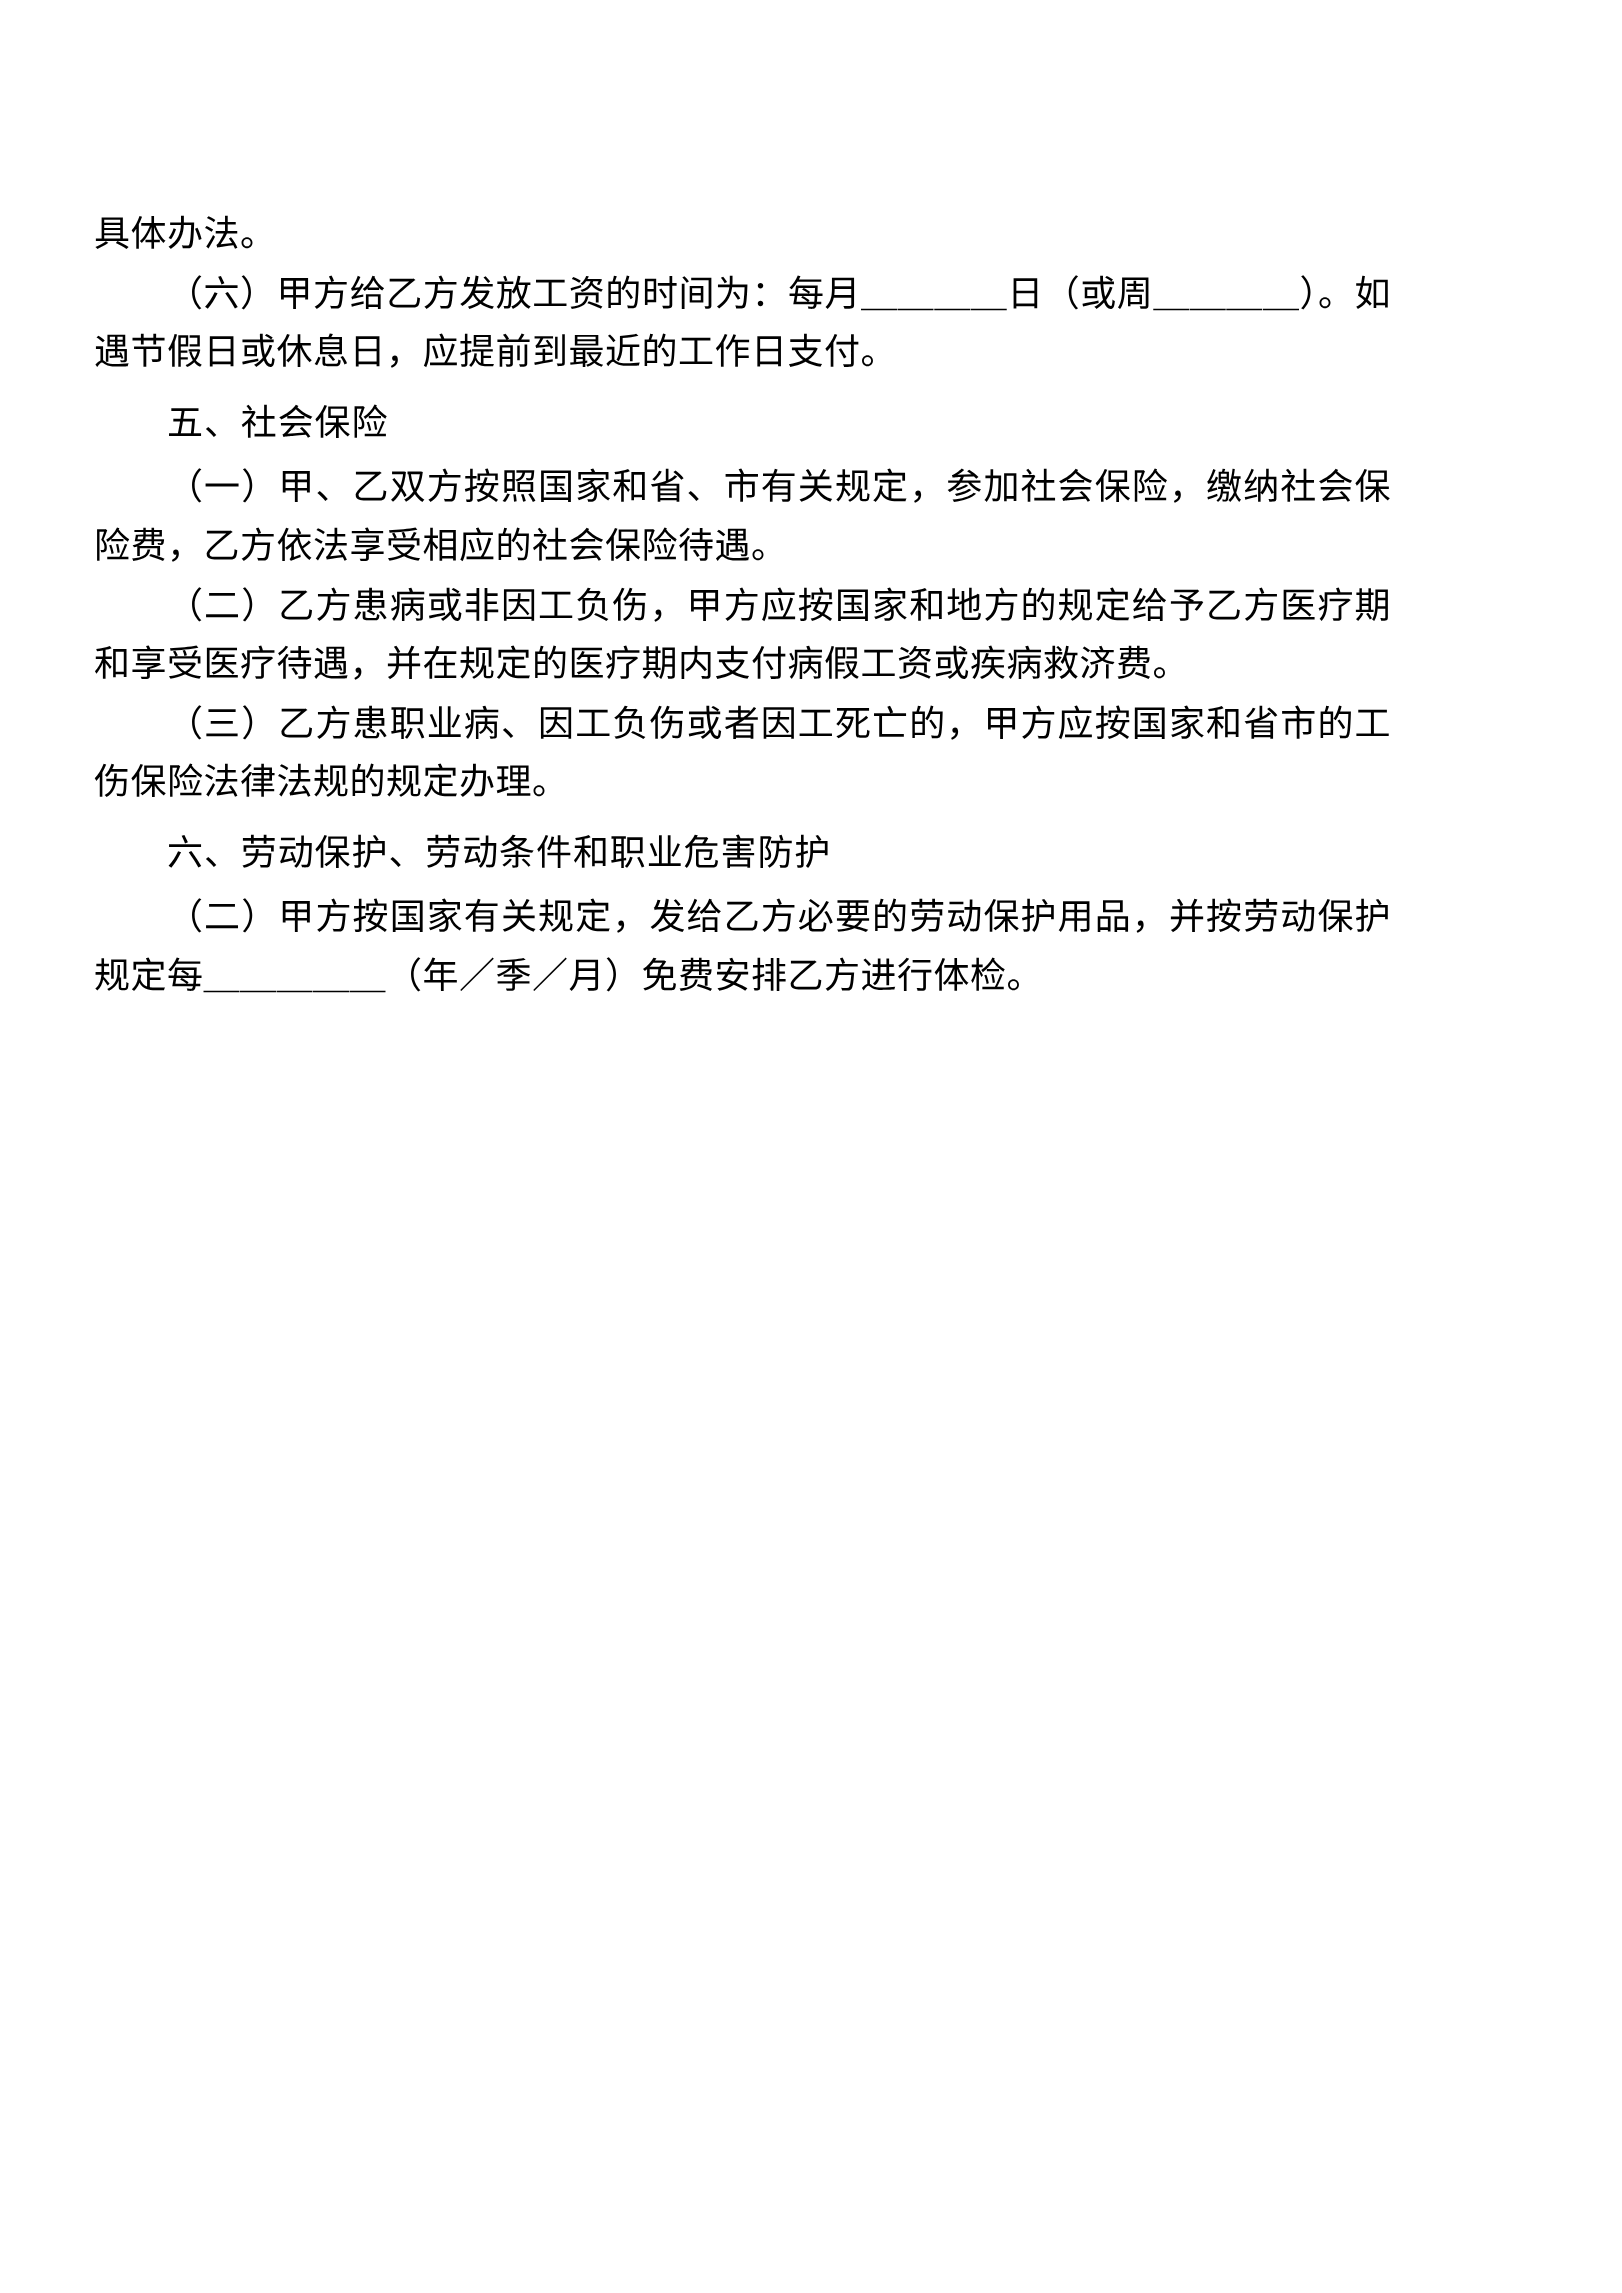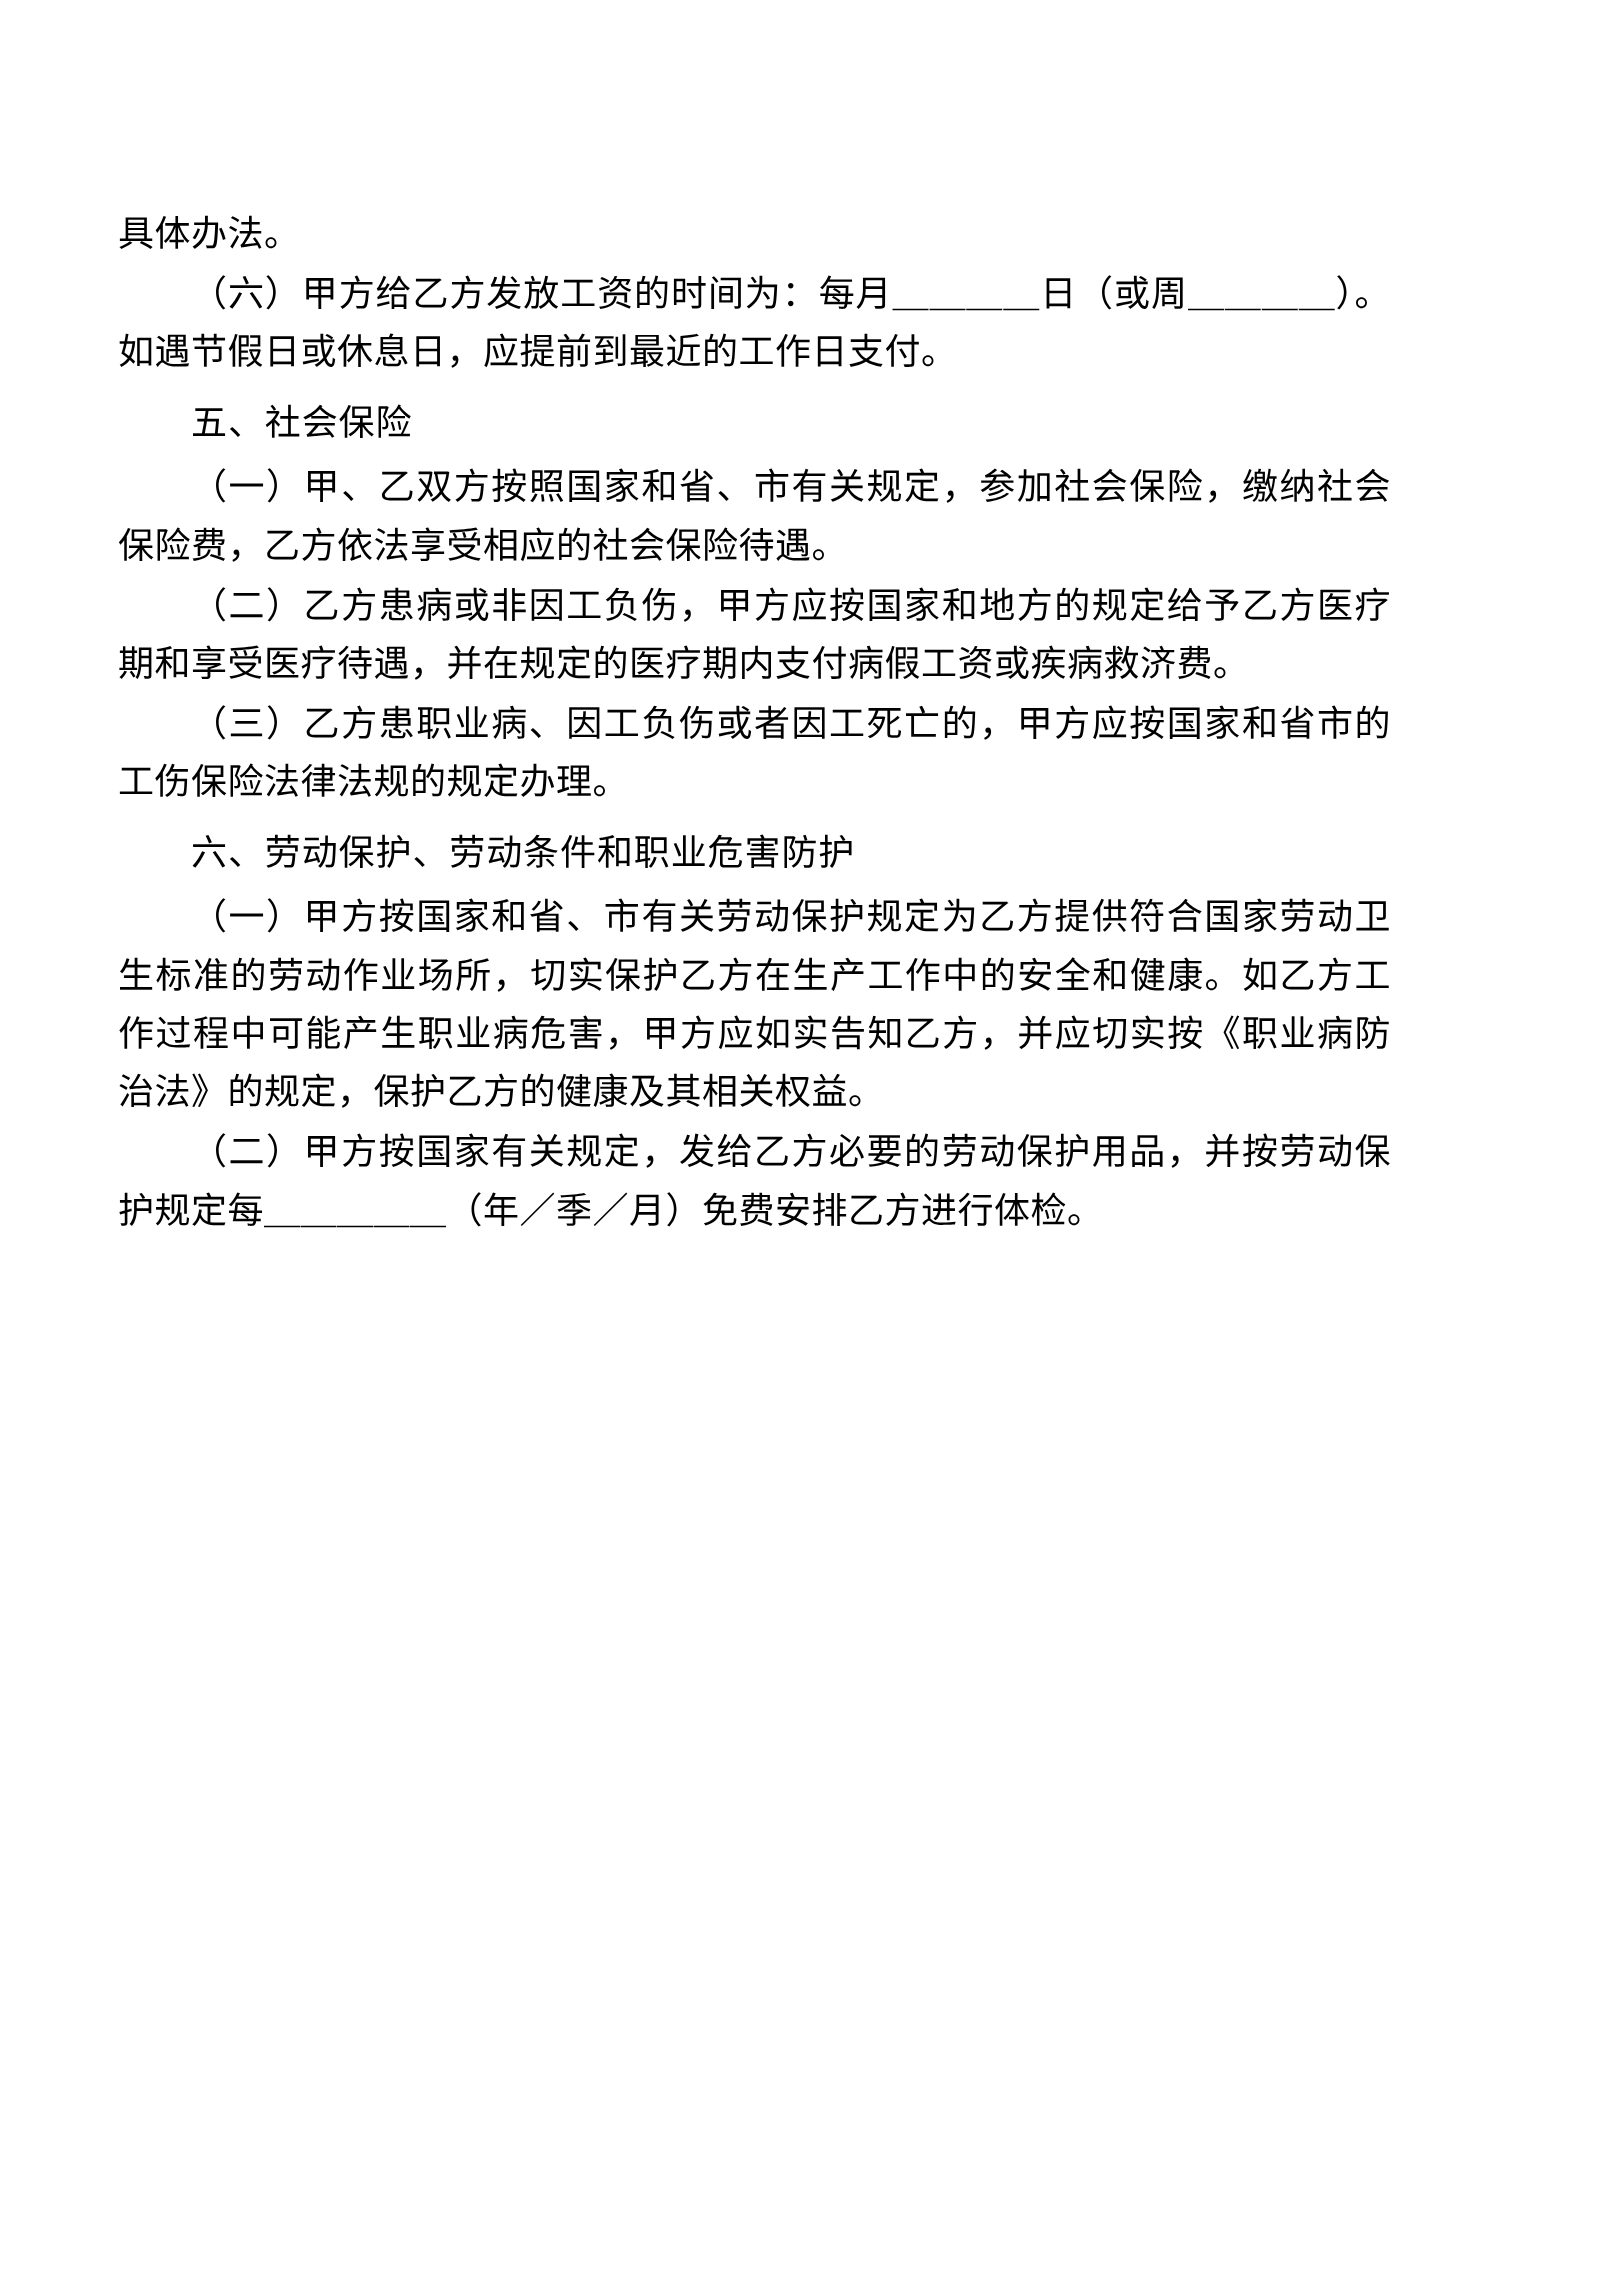--- a/index.html
+++ b/index.html
@@ -12,21 +12,21 @@
     height: 2294px;
     font-family: "DejaVu Sans", "Liberation Sans", sans-serif;
     color: #000000;
     position: relative;
     overflow: hidden;
   }
   .page {
     box-sizing: border-box;
     width: 1623px;
     height: 1804px;
-    padding: 205px 232px 127px 118px;
+    padding: 205px 232px 127px 94px;
     background: #ffffff;
   }
   .doc-body {
     font-size: 36px;
     line-height: 1.62;
     letter-spacing: 0.5px;
     text-align: justify;
     text-justify: inter-ideograph;
   }
   p {
@@ -59,20 +59,19 @@
     <p class="heading">五、社会保险</p>
 
     <p class="para">（一）甲、乙双方按照国家和省、市有关规定，参加社会保险，缴纳社会保险费，乙方依法享受相应的社会保险待遇。</p>
 
     <p class="para">（二）乙方患病或非因工负伤，甲方应按国家和地方的规定给予乙方医疗期和享受医疗待遇，并在规定的医疗期内支付病假工资或疾病救济费。</p>
 
     <p class="para">（三）乙方患职业病、因工负伤或者因工死亡的，甲方应按国家和省市的工伤保险法律法规的规定办理。</p>
 
     <p class="heading">六、劳动保护、劳动条件和职业危害防护</p>
 
-    <p class="para">（一）甲方按国家和省、市有关劳动保护规定为乙方提供符合国家劳动卫生标准的劳动作业场所，切实保护乙方在生产工作中的安全和健康。如乙方工作过程中可能产生职业病危害，甲方应如实告知乙方，并应切实按《职业病防治法》的规定，保护乙方的健康及其相关权益。</p>
 
     <p class="para">（二）甲方按国家有关规定，发给乙方必要的劳动保护用品，并按劳动保护规定每＿＿＿＿＿（年／季／月）免费安排乙方进行体检。</p>
 
 
   </div>
 </div>
 
 
 </body></html>

